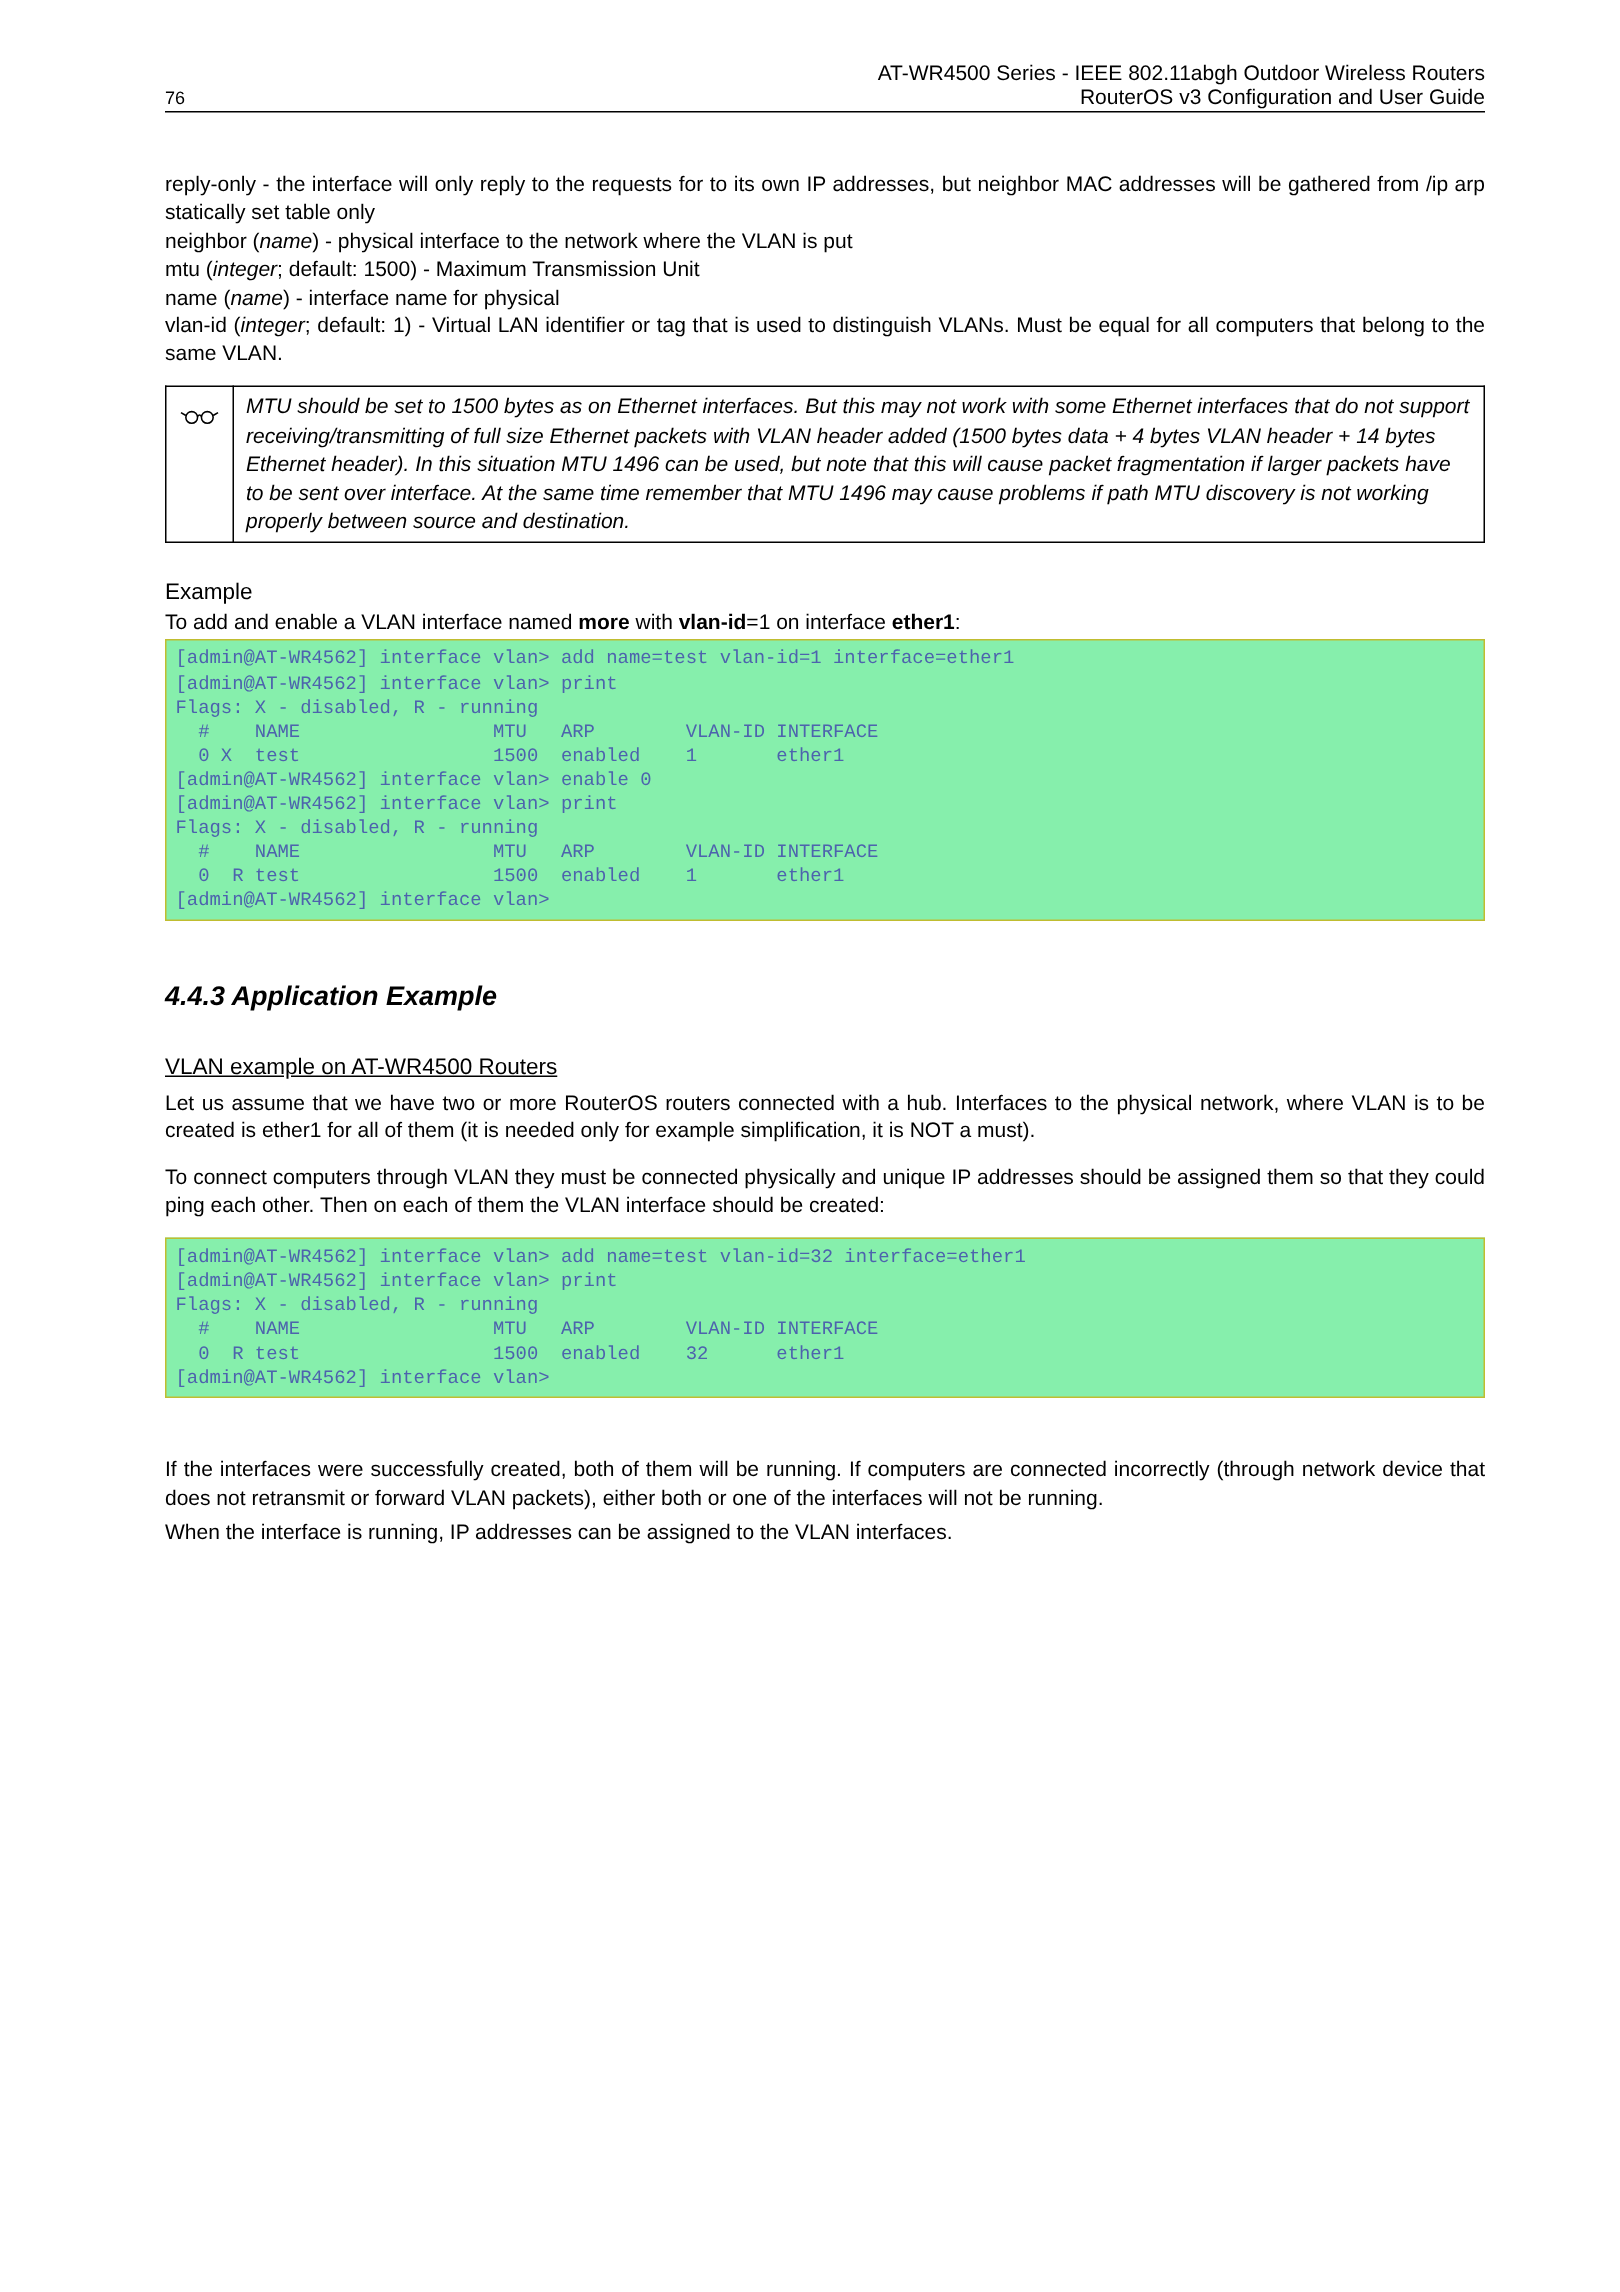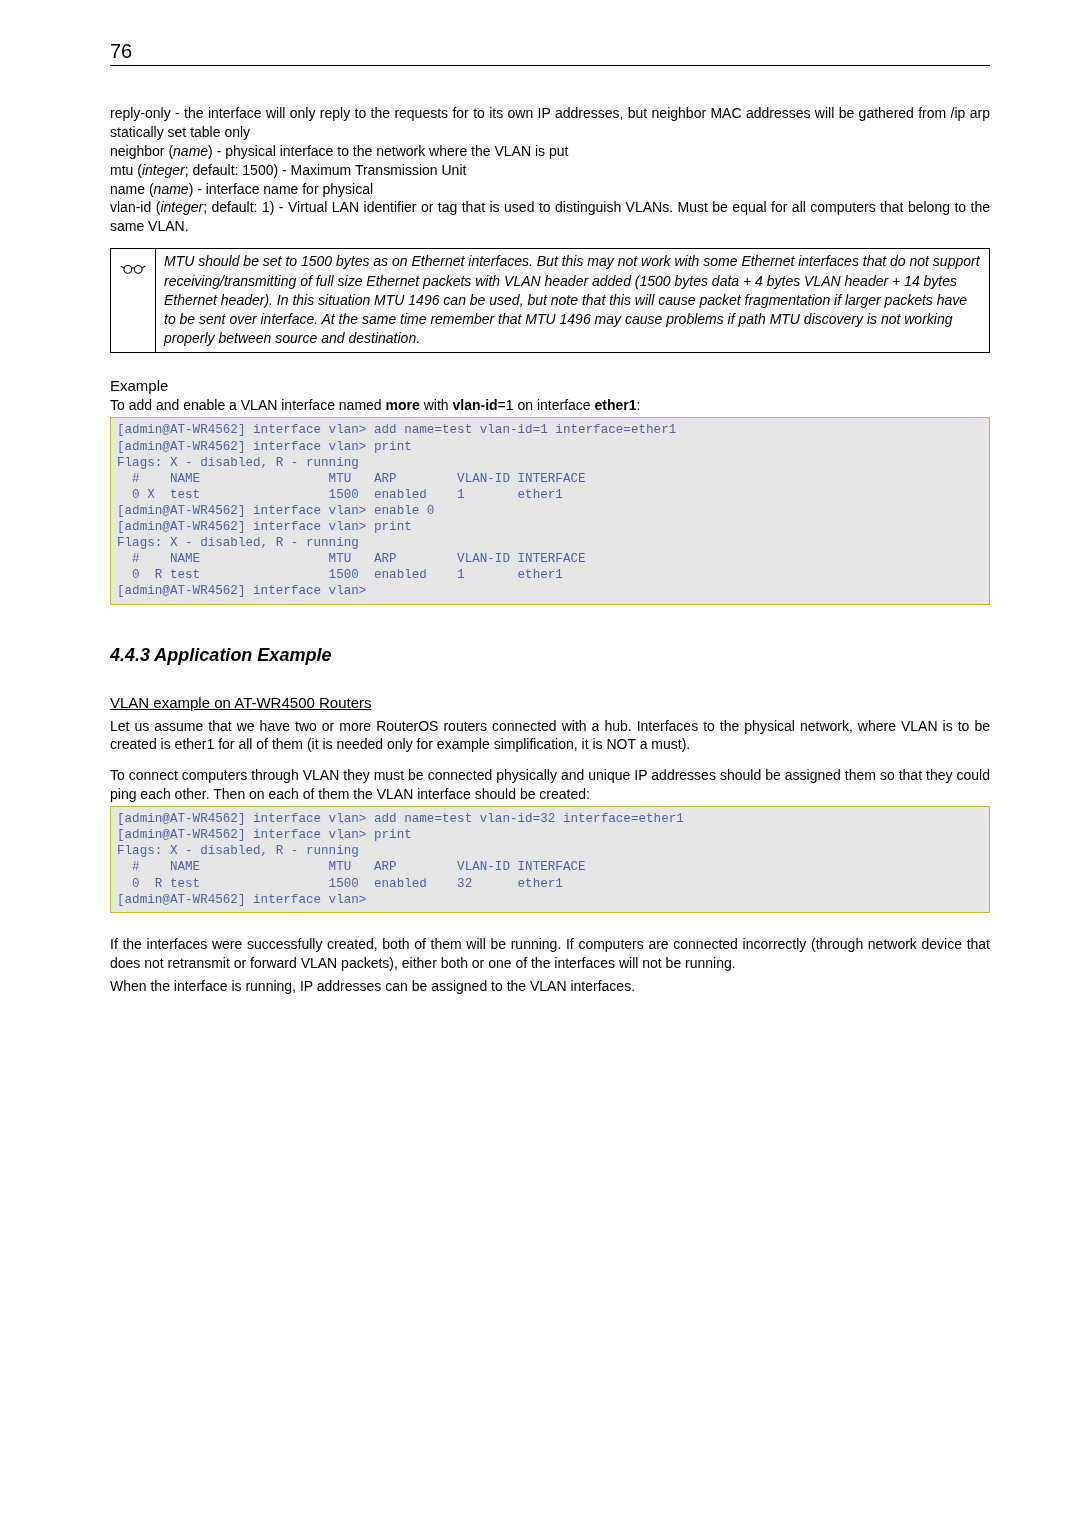--- a/index.html
+++ b/index.html
@@ -13,21 +13,21 @@
   }
   .header-row {
     display: flex;
     justify-content: space-between;
     align-items: flex-end;
     border-bottom: 1px solid #000;
     padding-bottom: 2px;
     margin-bottom: 38px;
   }
   .page-num {
-    font-size: 20px;
+    font-size: 12px;
   }
   .header-right {
     text-align: right;
     font-size: 14px;
   }
   .body-text {
     line-height: 1.35;
     margin-bottom: 12px;
     text-align: justify;
   }
@@ -64,47 +64,51 @@
     font-size: 15px;
     margin-bottom: 2px;
     margin-top: 24px;
   }
   .intro-line {
     margin-bottom: 2px;
     line-height: 1.4;
   }
   .codebox {
     border: 1px solid #c0bd30;
-    background: #e5e5e5;
+    background: #86efac;
     font-family: "Courier New", monospace;
     font-size: 12.6px;
     color: #4d63ad;
     padding: 4px 6px;
     white-space: pre;
     line-height: 1.28;
-    margin-bottom: 22px;
+    margin-bottom: 38px;
   }
   .big-h {
     font-size: 18px;
     font-style: italic;
     font-weight: bold;
     margin-top: 40px;
     margin-bottom: 28px;
   }
   .subsec-h {
     text-decoration: underline;
     font-size: 15px;
     margin-bottom: 6px;
   }
 </style>
 </head>
 <body>
 
 <div class="header-row">
   <div class="page-num">76</div>
+  <div class="header-right">
+    <div>AT-WR4500 Series - IEEE 802.11abgh Outdoor Wireless Routers</div>
+    <div>RouterOS v3 Configuration and User Guide</div>
+  </div>
 </div>
 
 <div class="body-text">
   <b>reply-only</b><span> - the interface will only reply to the requests for to its own IP addresses, but neighbor MAC addresses will be gathered from </span><b>/ip arp</b><span> statically set table only</span><br>
 
   <b>neighbor</b> (<i>name</i><span>) - physical interface to the network where the VLAN is put</span><br>
 
   <b>mtu</b> (<i>integer</i>; default: <b>1500</b><span>) - Maximum Transmission Unit</span><br>
 
   <b>name</b> (<i>name</i><span>) - interface name for physical</span><br>
@@ -145,21 +149,21 @@
   0  R test                 1500  enabled    1       ether1
 [admin@AT-WR4562] interface vlan&gt;</div>
 
 <div class="big-h">4.4.3 Application Example</div>
 
 <div class="subsec-h">VLAN example on AT-WR4500 Routers</div>
 
 <div class="body-text">
   <span>Let us assume that we have two or more RouterOS routers connected with a hub. Interfaces to the physical network, where VLAN is to be created is </span><b>ether1</b><span> for all of them (it is needed only for example simplification, it is NOT a must).</span>
 </div>
-<div class="body-text" style="margin-bottom:2px;">To connect computers through VLAN they must be connected physically and unique IP addresses should be assigned them so that they could ping each other. Then on each of them the VLAN interface should be created:</div>
+<div class="body-text" style="margin-bottom:12px;">To connect computers through VLAN they must be connected physically and unique IP addresses should be assigned them so that they could ping each other. Then on each of them the VLAN interface should be created:</div>
 
 <div class="codebox">[admin@AT-WR4562] interface vlan&gt; add name=test vlan-id=32 interface=ether1
 [admin@AT-WR4562] interface vlan&gt; print
 Flags: X - disabled, R - running
   #    NAME                 MTU   ARP        VLAN-ID INTERFACE
   0  R test                 1500  enabled    32      ether1
 [admin@AT-WR4562] interface vlan&gt;</div>
 
 <div class="body-text" style="margin-bottom:4px;">
   <span>If the interfaces were successfully created, both of them will be </span><b>running</b><span>. If computers are connected incorrectly (through network device that does not retransmit or forward VLAN packets), either both or one of the interfaces will not be </span><b>running</b><span>.</span>

